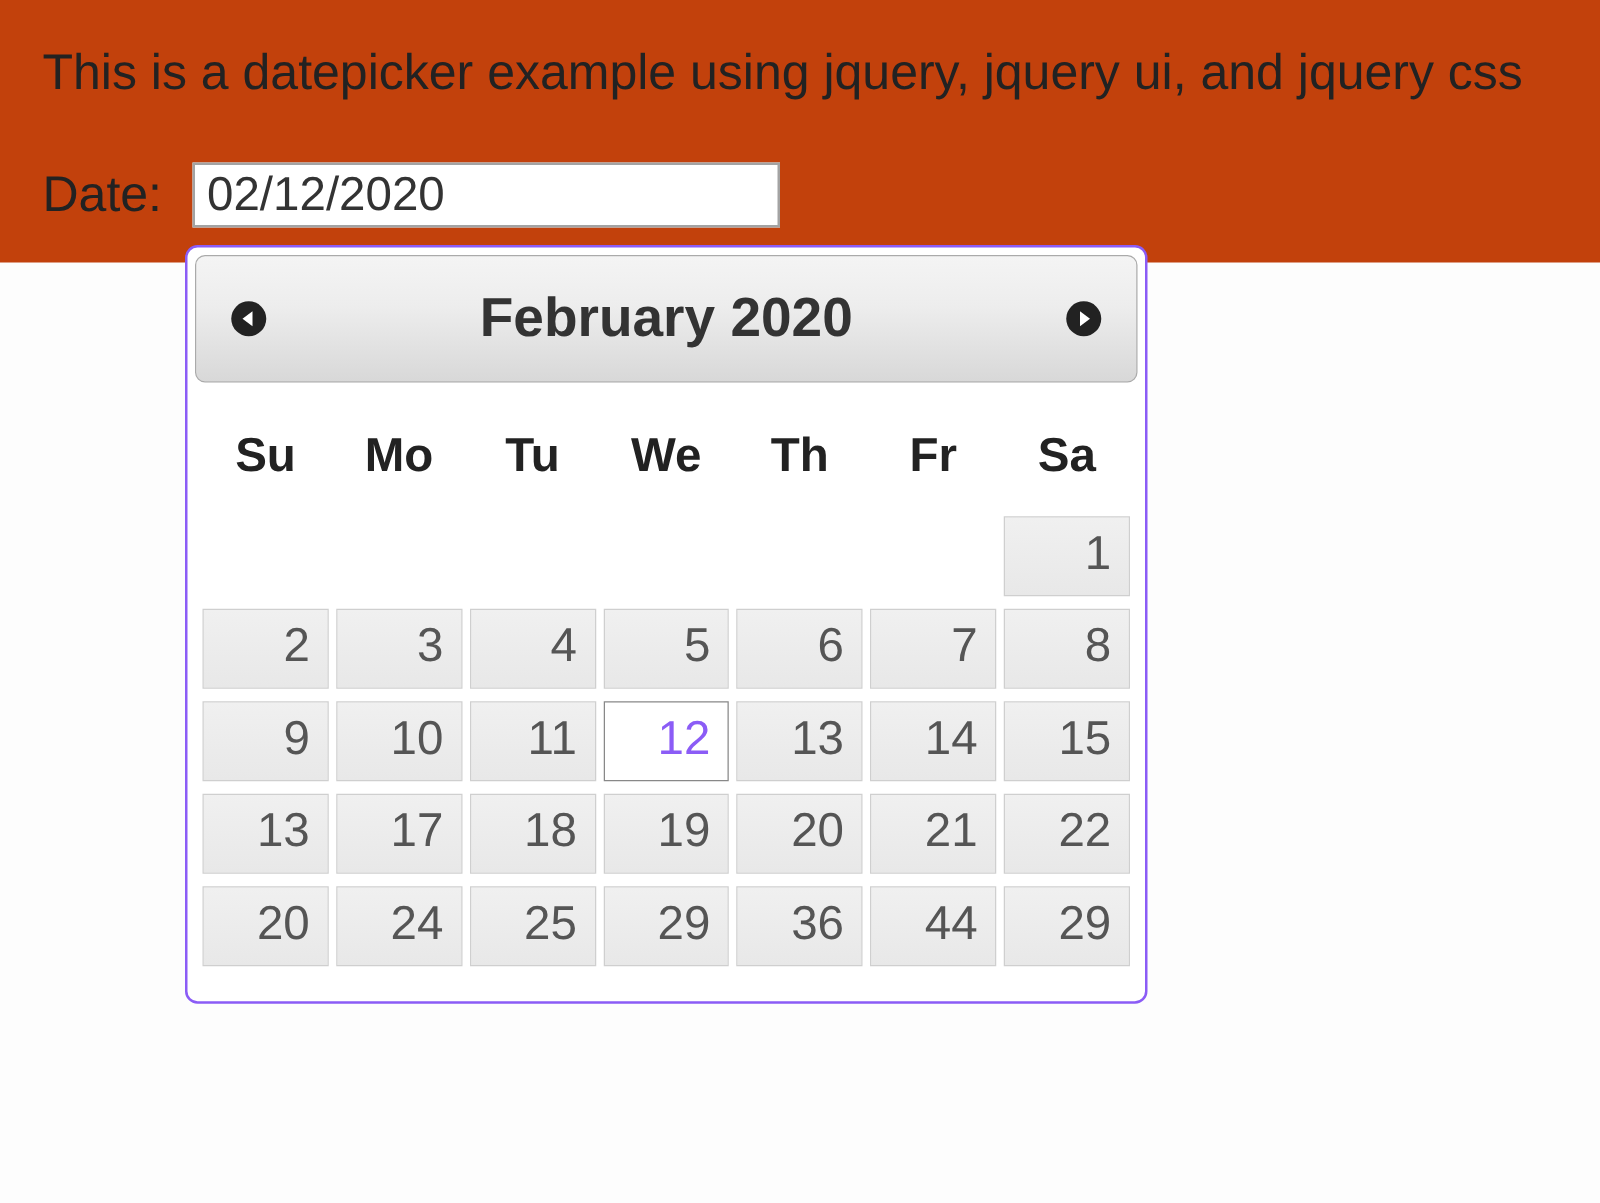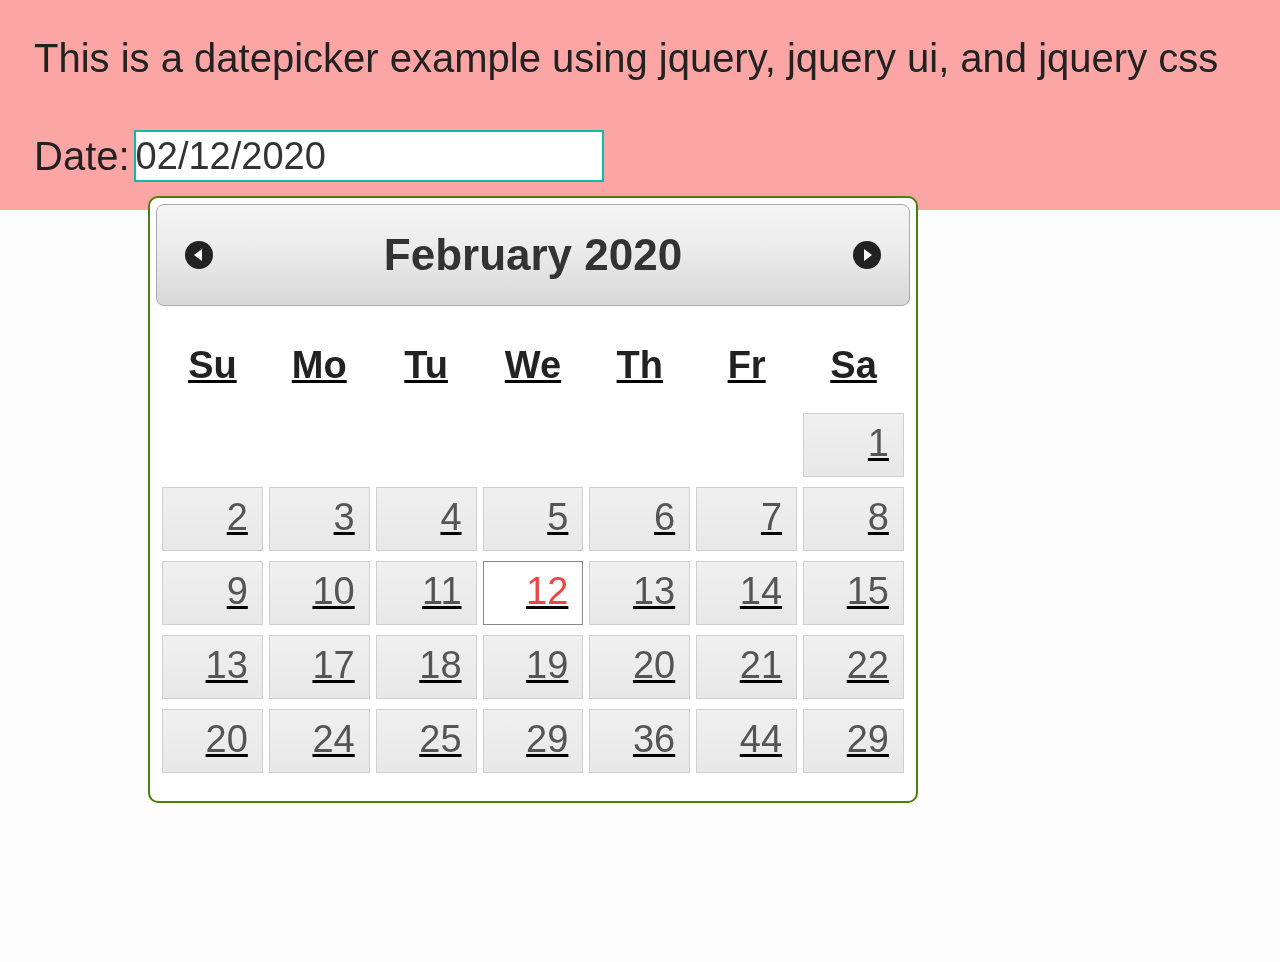--- a/index.html
+++ b/index.html
@@ -5,60 +5,60 @@
   html, body {
     margin: 0;
     padding: 0;
     width: 1280px;
     height: 962px;
     font-family: Verdana, Arial, sans-serif;
     background: #fdfdfd;
     overflow: hidden;
   }
   .top-band {
-    background: #fca5a5;
+    background: #c2410c;
     padding: 34px 34px 28px 34px;
     box-sizing: border-box;
     width: 100%;
   }
   .heading {
     font-size: 40px;
     line-height: 1.2;
     color: #222;
     margin: 0 0 48px 0;
   }
   .date-row {
     display: flex;
     align-items: center;
   }
   .date-label {
     font-size: 40px;
     color: #222;
-    margin-right: 4px;
+    margin-right: 24px;
   }
   .date-input {
     font-family: Verdana, Arial, sans-serif;
     font-size: 38px;
-    padding: 2px 0;
+    padding: 2px 10px;
     width: 470px;
     height: 52px;
-    border: 2px solid #14b8a6;
+    border: 2px solid #a3a3a3;
     background: #fff;
     box-sizing: border-box;
     color: #333;
   }
 
   
   .datepicker {
     position: absolute;
     left: 148px;
     top: 196px;
     width: 770px;
     background: #fff;
-    border: 2px solid #4d7c0f;
+    border: 2px solid #8b5cf6;
     border-radius: 10px;
     padding: 6px 6px 18px 6px;
     box-sizing: border-box;
   }
   .dp-header {
     position: relative;
     height: 100px;
     border: 1px solid #aaaaaa;
     border-radius: 8px;
     background: linear-gradient(#f4f4f4 0%, #ededed 40%, #d8d8d8 100%);
@@ -92,21 +92,20 @@
     border-top: 6px solid transparent;
     border-bottom: 6px solid transparent;
   }
   .dp-nav.prev .tri { border-right: 8px solid #fff; margin-right: 2px; }
   .dp-nav.next .tri { border-left: 8px solid #fff;  margin-left: 2px;  }
 
   .dp-table {
     width: 100%;
     border-collapse: separate;
     border-spacing: 6px 10px;
-    text-decoration: underline;
   }
   .dp-table th {
     font-size: 38px;
     font-weight: bold;
     color: #222;
     text-align: center;
     padding: 6px 0 16px 0;
   }
   .dp-table td {
     width: 100px;
@@ -121,21 +120,21 @@
     background: linear-gradient(#f0f0f0, #e8e8e8);
     font-size: 38px;
     color: #555;
     text-align: right;
     padding: 8px 14px 0 0;
     cursor: pointer;
   }
   .dp-cell.selected {
     background: #ffffff;
     border: 1px solid #888;
-    color: #ef4444;
+    color: #8b5cf6;
   }
   .dp-empty {
     border: none;
     background: transparent;
   }
 </style>
 </head>
 <body>
 
 <div class="top-band">

